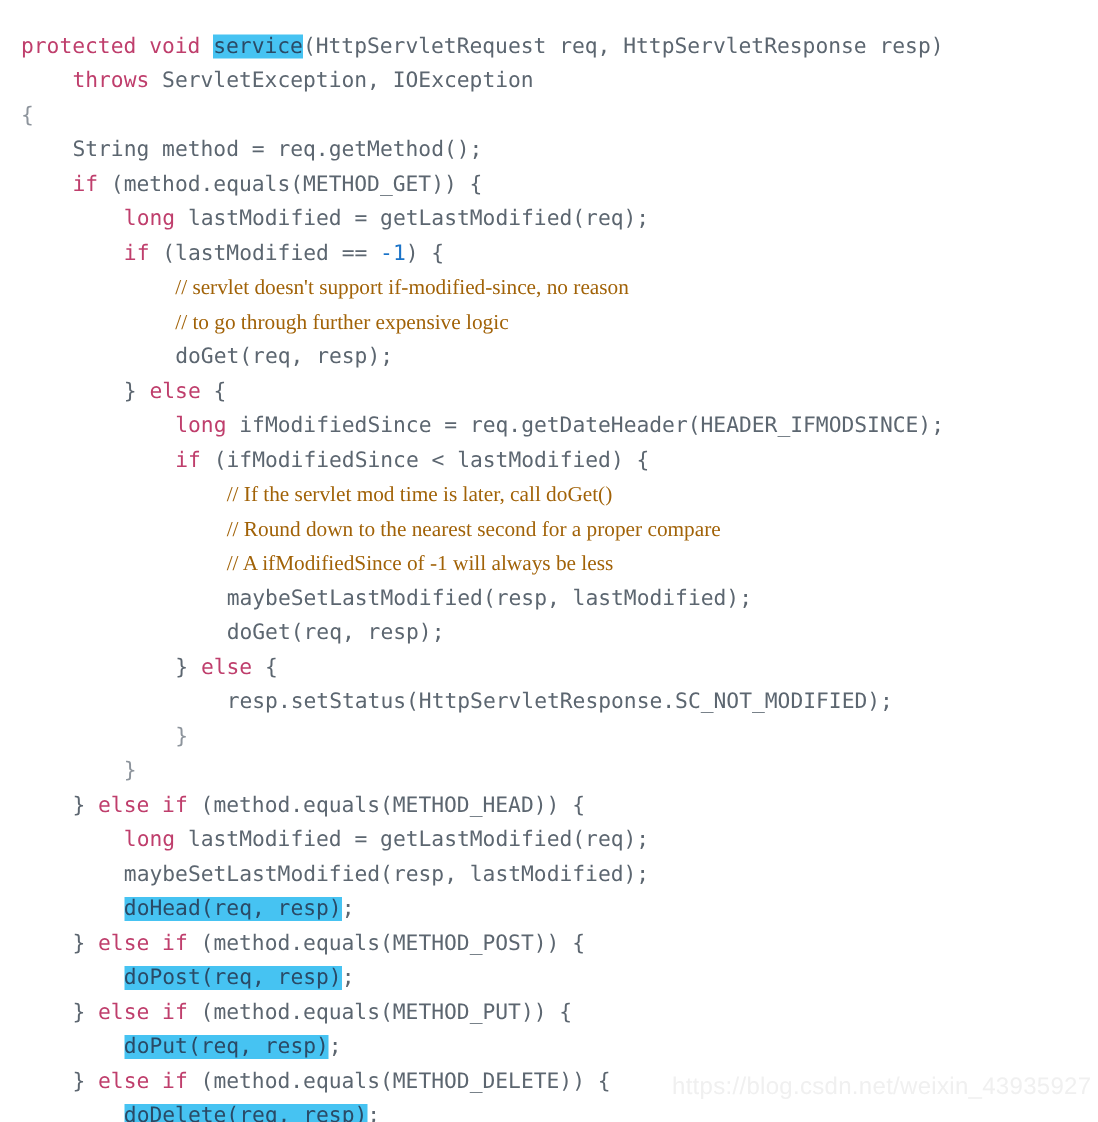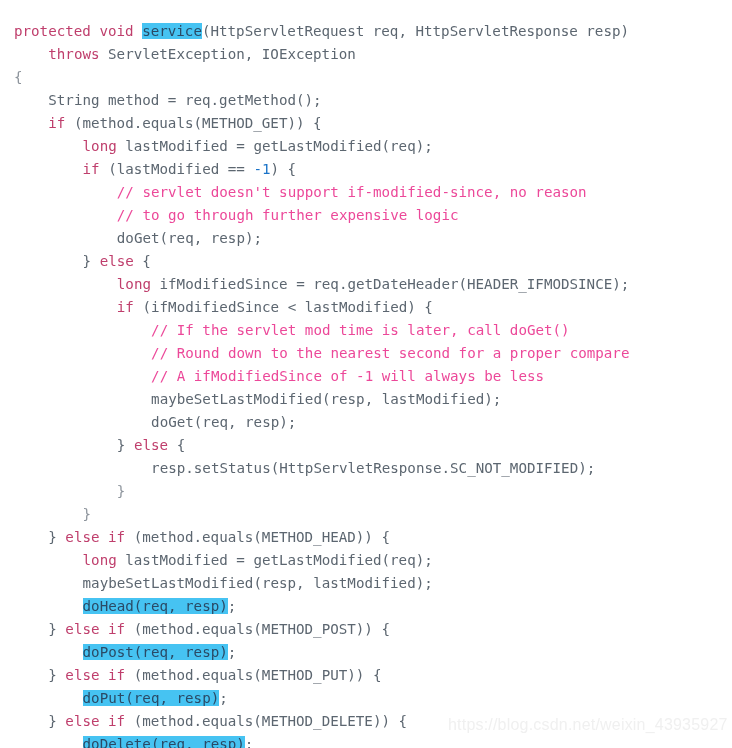--- a/index.html
+++ b/index.html
@@ -33,21 +33,21 @@
 
   .line {
     height: 23px;
     padding-left: 14px;
     white-space: pre;
   }
 
   
   .kw   { color: #bf3e6c; }   
   .txt  { color: #5c6670; }   
-  .cmt  { color: #ec4899; }   
+  .cmt  { color: #a16207; font-family: Liberation Serif, serif; }   
   .num  { color: #1a73c8; }   
   .punc { color: #8d949c; }   
 
   .hl {
     background: #46c3f2;
     color: #2a4a66;
   }
 
   #watermark {
     position: absolute;

